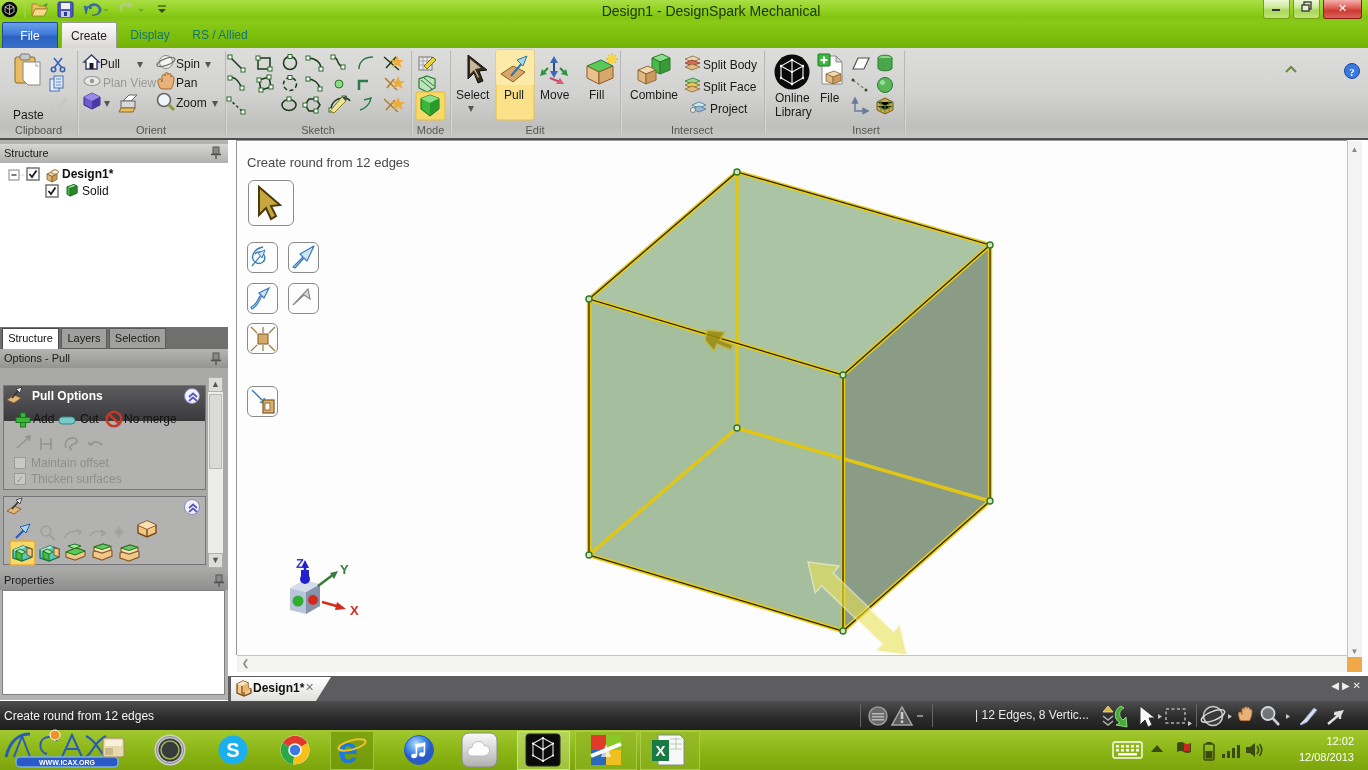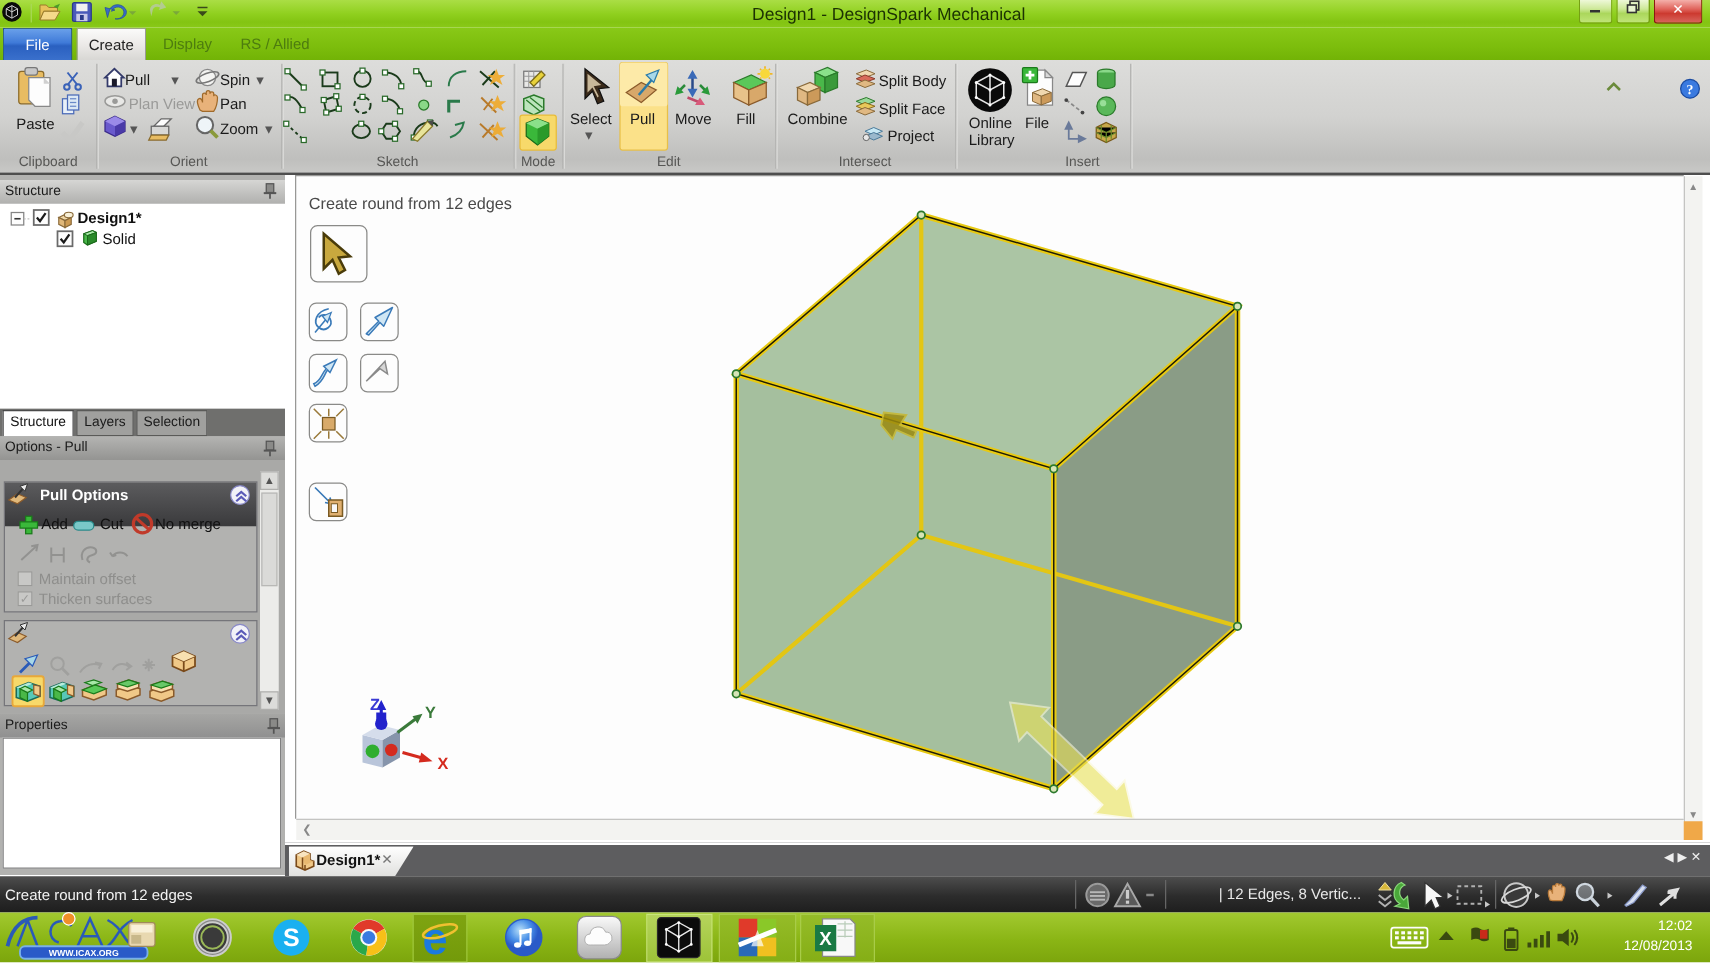--- a/index.html
+++ b/index.html
@@ -5,21 +5,21 @@
 body{font-family:"Liberation Sans",sans-serif;position:relative;background:#fff}
 .abs{position:absolute}
 svg{position:absolute;overflow:visible}
 
 #titlebar{left:0;top:0;width:1368px;height:22px;background:linear-gradient(#aade45,#90d01f 50%,#83c412 80%,#89c918)}
 #title{left:54px;top:3px;width:1314px;text-align:center;font-size:14px;color:#1c3203}
 .winbtn{top:0;height:19px;border:1px solid #76a014;border-top:none;background:linear-gradient(#eef8d8,#cde898 40%,#abd75c 60%,#c0e478);border-radius:0 0 3px 3px;color:#3a3a3a;text-align:center;font-size:10px;line-height:17px}
 #btnclose{background:linear-gradient(#f4b0aa,#e0645c 40%,#cc3a30 60%,#d8645c);border-color:#8a1a12;color:#fff;font-size:11px}
 
 #tabrow{left:0;top:22px;width:1368px;height:26px;background:linear-gradient(#89c918,#7cbd0c 60%,#72b306)}
-.rtab{top:22px;height:26px;font-size:12px;color:#4d7c0f;text-align:center;line-height:26px}
+.rtab{top:22px;height:26px;font-size:12px;color:#0f766e;text-align:center;line-height:26px}
 #tab-file{left:2px;width:56px;background:linear-gradient(#6aa0ea,#3f7ad8 45%,#2a60c0 55%,#3a70cc);border:1px solid #1c4a9e;border-bottom:none;border-radius:2px 2px 0 0;color:#fff}
 #tab-design{left:61px;width:56px;background:linear-gradient(#fbfbfa,#eceae8 50%,#d8d7d4);border:1px solid #9a9a96;border-bottom:none;border-radius:2px 2px 0 0;color:#222}
 
 #ribbon{left:0;top:48px;width:1368px;height:90px;background:linear-gradient(#dddddb,#d2d2d0 50%,#bfbfbd 88%,#c8c8c6)}
 #ribbonline{left:0;top:138px;width:1368px;height:2px;background:#4e4e4e}
 .gsep{top:51px;height:84px;width:2px;background:linear-gradient(90deg,#a9a9a7,#e6e6e4)}
 .glabel{top:124px;font-size:11px;color:#565654;text-align:center}
 .rtext{position:absolute;font-size:12px;color:#1a1a1a;z-index:3}
 .dis{color:#9a9a98}
 
@@ -115,21 +115,21 @@
 <div class="abs gsep" style="left:764px"></div>
 <div class="abs gsep" style="left:904px"></div>
 <div class="abs glabel" style="left:0;width:77px">Clipboard</div>
 <div class="abs glabel" style="left:77px;width:148px">Orient</div>
 <div class="abs glabel" style="left:225px;width:186px">Sketch</div>
 <div class="abs glabel" style="left:411px;width:39px">Mode</div>
 <div class="abs glabel" style="left:450px;width:170px">Edit</div>
 <div class="abs glabel" style="left:620px;width:144px">Intersect</div>
 <div class="abs glabel" style="left:796px;width:140px">Insert</div>
 
-<div class="rtext" style="left:13px;top:92px">Paste</div>
+<div class="rtext" style="left:13px;top:108px">Paste</div>
 <div class="rtext" style="left:100px;top:57px">Pull</div>
 <div class="rtext" style="left:137px;top:57px;color:#555">▾</div>
 <div class="rtext dis" style="left:103px;top:76px">Plan View</div>
 <div class="rtext" style="left:176px;top:57px">Spin</div>
 <div class="rtext" style="left:205px;top:57px;color:#555">▾</div>
 <div class="rtext" style="left:176px;top:76px">Pan</div>
 <div class="rtext" style="left:176px;top:96px">Zoom</div>
 <div class="rtext" style="left:212px;top:96px;color:#555">▾</div>
 <div class="rtext" style="left:104px;top:96px;color:#555">▾</div>
 <div class="rtext" style="left:456px;top:88px">Select</div>

